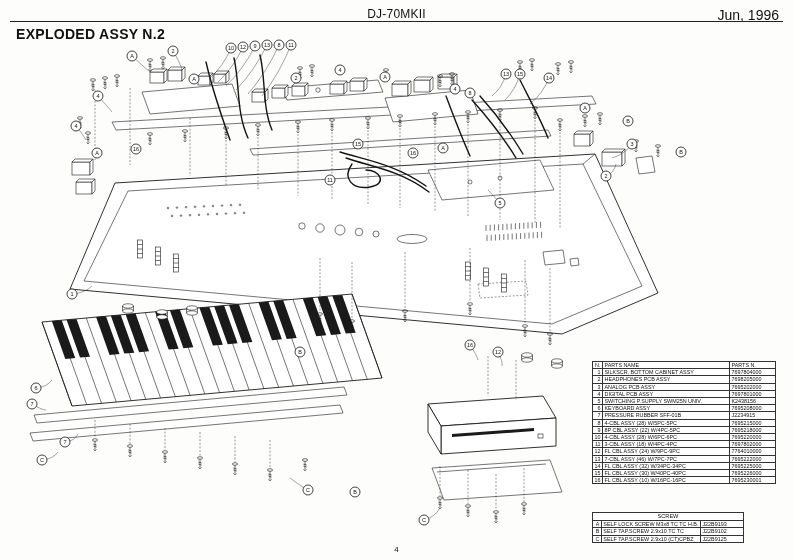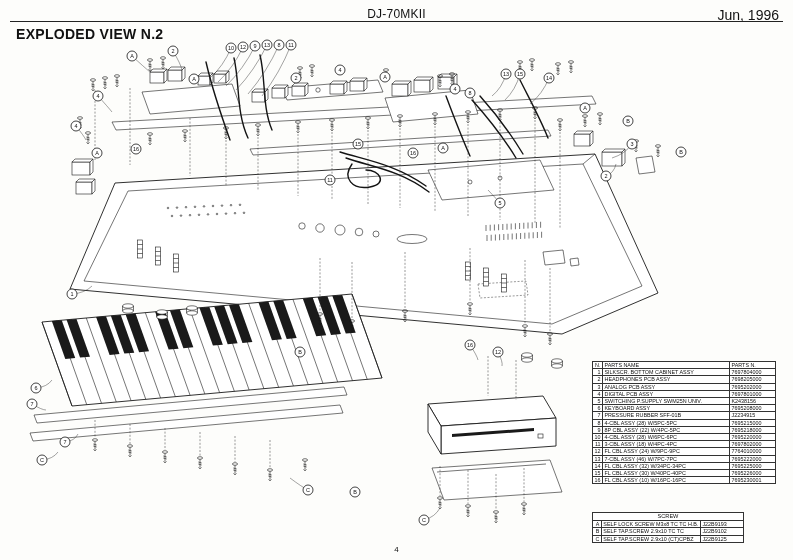--- a/index.html
+++ b/index.html
@@ -30,21 +30,21 @@
   .page-number{position:absolute;bottom:6px;left:0;right:0;text-align:center;font-size:8px}
 </style>
 </head>
 <body>
 
 <div class="page">
 
   <span class="hdr-model">DJ-70MKII</span>
   <span class="hdr-date">Jun, 1996</span>
   <div class="hdr-rule"></div>
-  <div class="page-title">EXPLODED VIEW N.2</div>
+  <div class="page-title">EXPLODED ASSY N.2</div>
 
   <svg id="diagram" viewBox="0 0 793 560" aria-hidden="true">
     <g id="cabinet">
       <polygon class="face" points="115,183 595,154 658,293 562,334 70,289"></polygon>
       <polyline class="thin" points="128,191 583,164 642,286"></polyline>
       <line class="thin" x1="128" y1="191" x2="84" y2="281"></line>
       <polyline class="thin" points="84,281 552,324 642,286"></polyline>
       <line class="thin" x1="583" y1="164" x2="595" y2="154"></line>
       <circle class="thin" cx="302" cy="226" r="3.2"></circle>
       <circle class="thin" cx="320" cy="228" r="4.2"></circle>

